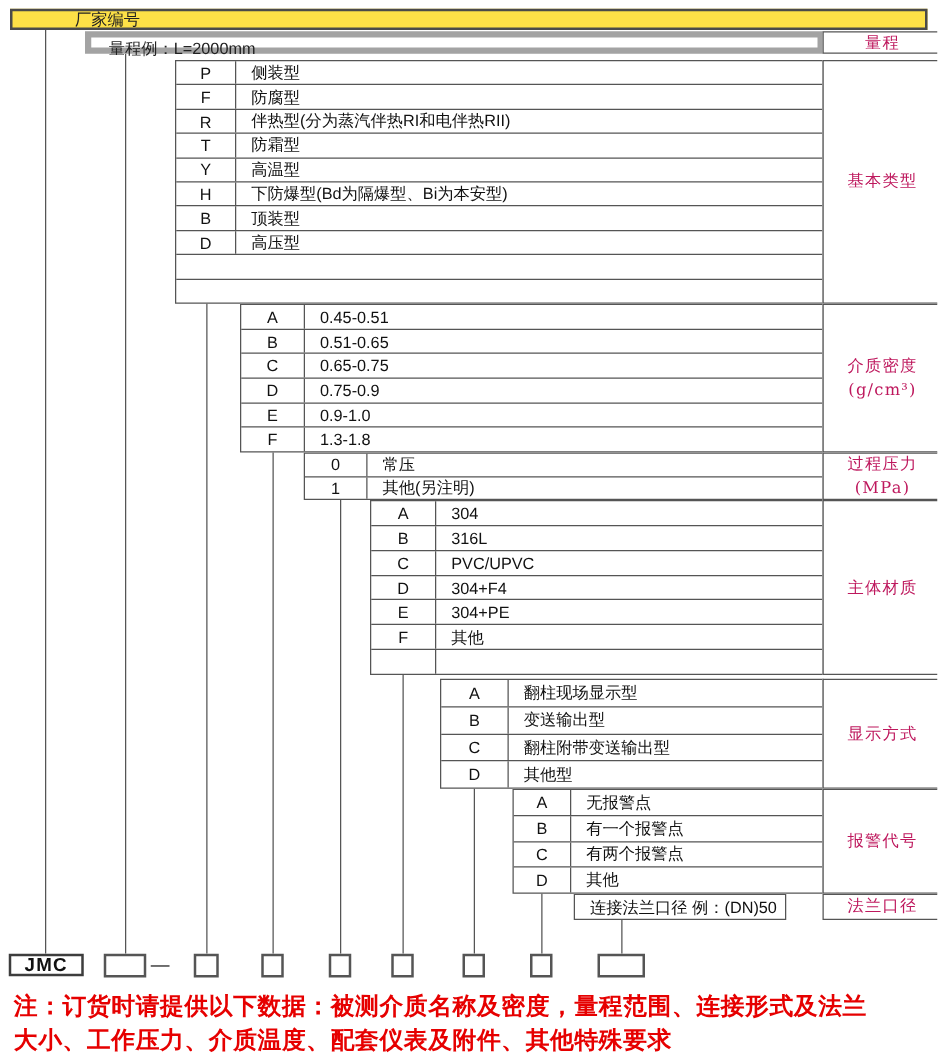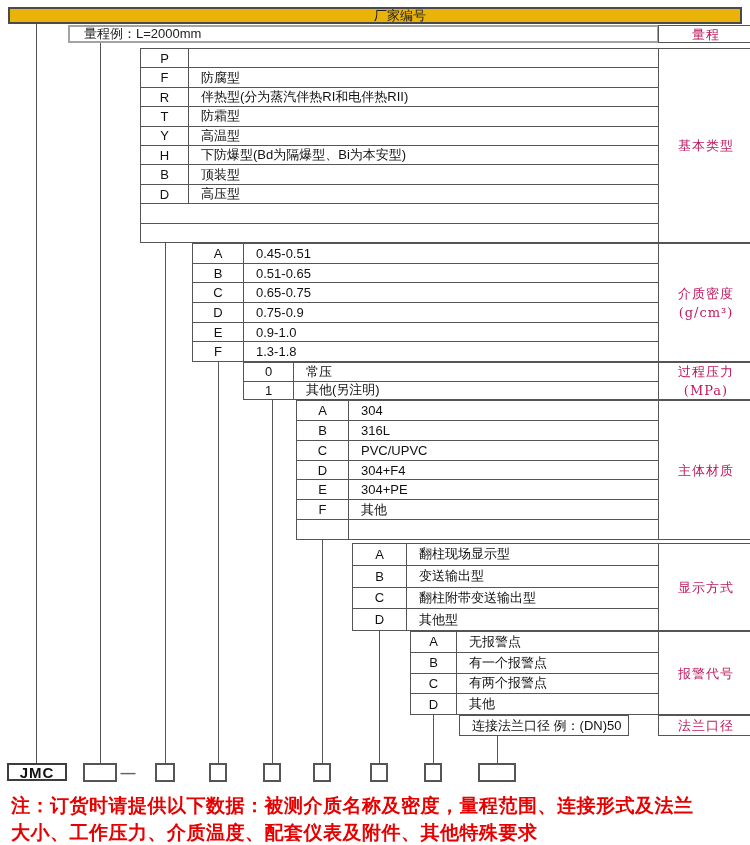--- a/index.html
+++ b/index.html
@@ -3,22 +3,22 @@
 <meta charset="utf-8">
 <style>
   html,body{margin:0;padding:0;background:#fff;}
   #canvas{
     position:relative;width:750px;height:845px;background:#ffffff;
     font-family:"Liberation Sans", sans-serif;color:#111;overflow:hidden;
   }
   
   .abs{position:absolute;box-sizing:border-box;}
   
-  .topbox{border:2px solid #4a4a4a;display:flex;align-items:center;font-size:13px;color:#222;background:#eab308;justify-content:center;}
-  .rangebox{border:2px solid #a3a3a3;display:flex;align-items:center;font-size:13px;color:#222;background:#fff;}
+  .topbox{border:2px solid #4a4a4a;display:flex;align-items:center;font-size:13px;color:#222;background:#fde047;}
+  .rangebox{border:5px solid #a3a3a3;display:flex;font-size:13px;color:#222;background:#fff;}
   
   .tbl{border:1px solid #555;display:flex;flex-direction:column;background:#fff;}
   .trow{flex:1;display:flex;border-bottom:1px solid #555;min-height:0;}
   .trow:last-child{border-bottom:none;}
   .code{display:flex;align-items:center;justify-content:center;border-right:1px solid #555;font-size:13px;color:#111;}
   .desc{flex:1;display:flex;align-items:center;padding-left:12px;font-size:13px;color:#111;white-space:nowrap;overflow:hidden;}
   .trow.empty .full{flex:1;}
   .basic .code{width:47px;}
   .density .code{width:50px;}
   .pressure .code{width:49px;}
@@ -52,20 +52,21 @@
   <div class="abs rangebox" style="left:68px;top:25px;width:591px;height:18px;padding-left:14px;">
     <span>量程例：L=2000mm</span>
   </div>
   <div class="abs side" style="top:25px;height:18px;">
     <span>量程</span>
   </div>
 
   <div class="abs tbl basic" style="left:140px;top:48px;width:519px;height:195px;">
     <div class="trow">
       <div class="code">P</div>
+      <div class="desc">侧装型</div>
     </div>
     <div class="trow">
       <div class="code">F</div>
       <div class="desc">防腐型</div>
     </div>
     <div class="trow">
       <div class="code">R</div>
       <div class="desc">伴热型(分为蒸汽伴热RI和电伴热RII)</div>
     </div>
     <div class="trow">

